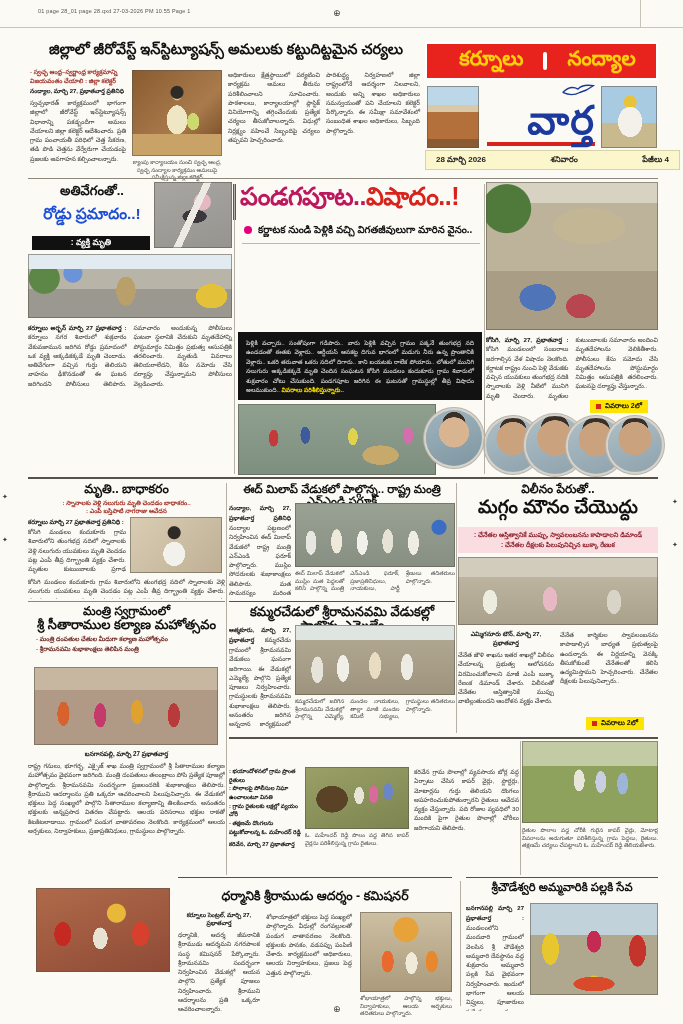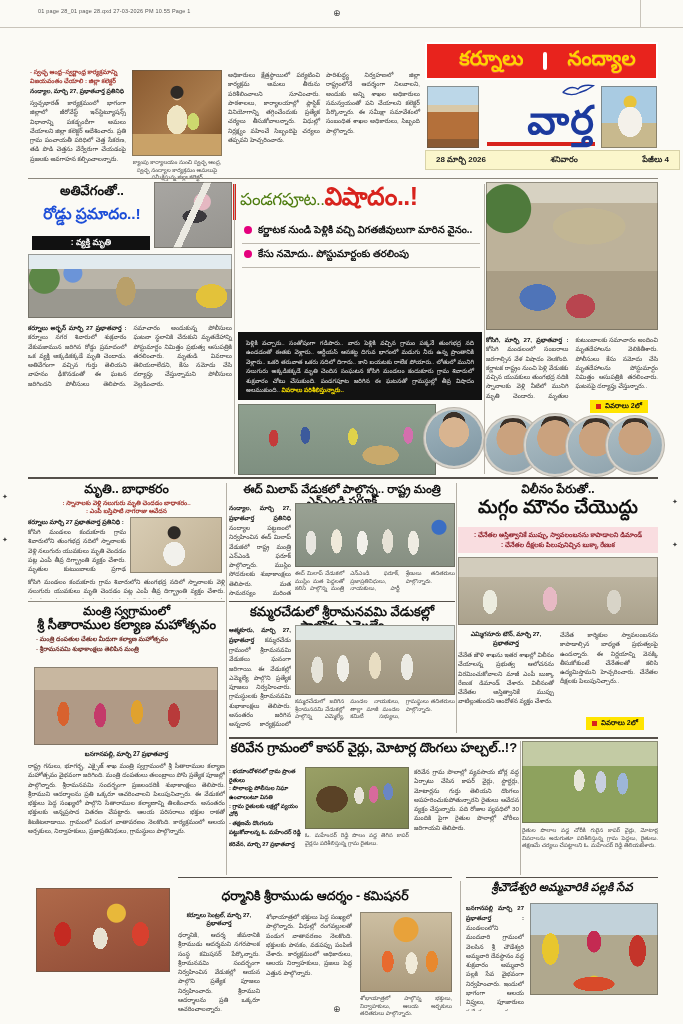--- a/index.html
+++ b/index.html
@@ -19,21 +19,21 @@
   
   .band{position:absolute;background:#e8231d;display:flex;align-items:center;justify-content:center;gap:8px;
         box-shadow:inset 0 0 0 2px #fff,inset 0 0 0 3px #e8231d;}
   .band span{color:#ffd400;font-weight:bold;font-size:20px;text-shadow:0 1px 0 #fff3;margin-left:12px;}
   .band .div{width:4px;height:18px;background:#fff;border-radius:2px;}
   .vaartha{color:#1c3a9e;font-weight:bold;font-size:40px;line-height:1;letter-spacing:1px;}
   .logounder{height:4px;background:#d8231d;margin-top:2px;}
   .datestrip{position:absolute;background:#fbf6cc;border:1px solid #d8d2a8;display:flex;align-items:center;
              justify-content:space-between;padding:0 10px;font-weight:bold;font-size:8px;color:#222;}
   
-  .bigblack{font-weight:normal;font-size:17px;color:#4d7c0f;letter-spacing:-.5px;}
+  .bigblack{font-weight:bold;font-size:25px;color:#be185d;letter-spacing:-.5px;}
   .bigred{font-weight:bold;font-size:25px;color:#d8231d;letter-spacing:-.5px;}
   .blist{list-style:none;margin:0;padding:0;}
   .blist li{display:flex;align-items:flex-start;gap:6px;padding:4px 0 5px 2px;border-bottom:1px solid #bdb8ae;
             font-weight:bold;font-size:10px;color:#141414;}
   .blist .dot{flex:0 0 auto;width:8px;height:8px;border-radius:50%;background:#e5007d;margin-top:2px;}
   .blackbox{position:absolute;background:#121212;color:#efefef;font-size:6.1px;line-height:1.55;
             padding:6px 8px;text-align:justify;}
   .blackbox .yel{color:#ffe400;font-weight:bold;}
   .tag{position:absolute;background:#ffe400;color:#111;font-weight:bold;font-size:7px;
        padding:2px 6px;display:flex;align-items:center;gap:4px;}
@@ -149,20 +149,21 @@
   <div class="mark" style="left:333px;top:8px;">⊕</div>
   <div class="mark" style="left:333px;top:1004px;">⊕</div>
   <div class="mark" style="left:2px;top:493px;font-size:7px;">✦</div>
   <div class="mark" style="left:2px;top:536px;font-size:7px;">✦</div>
   <div class="mark" style="left:672px;top:498px;font-size:7px;">✦</div>
   <div class="mark" style="left:672px;top:541px;font-size:7px;">✦</div>
   <div class="hrule" style="left:0;top:27px;width:683px;background:#c9c4ba;"></div>
   <div class="vrule" style="left:640px;top:0;height:27px;background:#c9c4ba;"></div>
 
   <div class="abs" style="left:30px;top:42px;width:392px;height:136px;">
+    <div class="hl" style="font-size:14.5px;text-align:center;">జిల్లాలో జీరోవేస్ట్ ఇన్‌స్టిట్యూషన్స్ అమలుకు కట్టుదిట్టమైన చర్యలు</div>
     <div class="abs" style="left:0;top:26px;width:96px;">
       <div class="subred">- స్వచ్ఛ ఆంధ్ర–స్వర్ణాంధ్ర కార్యక్రమాన్ని విజయవంతం చేయాలి : జిల్లా కలెక్టర్</div>
       <div class="dl" style="font-size:6px;margin:2px 0;">నంద్యాల, మార్చి 27, ప్రభాతవార్త ప్రతినిధి</div>
       <div class="bodytxt">స్వచ్ఛభారత్ కార్యక్రమంలో భాగంగా జిల్లాలో జీరోవేస్ట్ ఇన్‌స్టిట్యూషన్స్ విధానాన్ని పకడ్బందీగా అమలు చేయాలని జిల్లా కలెక్టర్ ఆదేశించారు. ప్రతి గ్రామ పంచాయతీ పరిధిలో చెత్త సేకరణ, తడి పొడి చెత్తను వేర్వేరుగా చేయడంపై ప్రజలకు అవగాహన కల్పించాలన్నారు.</div>
     </div>
     <div class="photo" id="ph-collector" style="left:102px;top:28px;width:90px;height:86px;"></div>
     <div class="abs cap" style="left:100px;top:117px;width:94px;text-align:center;">క్యాంపు కార్యాలయం నుంచి స్వచ్ఛ ఆంధ్ర, స్వచ్ఛ నంద్యాల కార్యక్రమం అమలుపై సమీక్షిస్తున్న జిల్లా కలెక్టర్</div>
     <div class="abs bodytxt" style="left:198px;top:28px;width:92px;">అధికారులు క్షేత్రస్థాయిలో పర్యటించి కార్యక్రమ అమలు తీరును పరిశీలించాలని సూచించారు. పాఠశాలలు, కార్యాలయాల్లో ప్లాస్టిక్ వినియోగాన్ని తగ్గించేందుకు ప్రత్యేక చర్యలు తీసుకోవాలన్నారు. విధుల్లో నిర్లక్ష్యం వహించే సిబ్బందిపై చర్యలు తప్పవని హెచ్చరించారు.</div>
     <div class="abs bodytxt" style="left:296px;top:28px;width:94px;">పారిశుద్ధ్య నిర్వహణలో జిల్లా రాష్ట్రంలోనే ఆదర్శంగా నిలవాలని, అందుకు అన్ని శాఖల అధికారులు సమన్వయంతో పని చేయాలని కలెక్టర్ పేర్కొన్నారు. ఈ సమీక్షా సమావేశంలో సంబంధిత శాఖల అధికారులు, సిబ్బంది పాల్గొన్నారు.</div>
   </div>
@@ -206,24 +207,20 @@
   <div class="abs" style="left:238px;top:182px;width:246px;height:294px;">
     <div class="abs" style="left:-5px;top:2px;width:3px;height:36px;background:#d8231d;"></div>
     <div class="abs" style="left:2px;top:0;white-space:nowrap;">
       <span class="bigblack">పండగపూట..</span><span class="bigred">విషాదం..!</span>
     </div>
     <ul class="blist abs" style="left:4px;top:38px;width:238px;">
       <li>
           <span class="dot"></span>
           <span>కర్ణాటక నుండి పెళ్లికి వచ్చి విగతజీవులుగా మారిన వైనం..</span>
         </li>
-      <li>
-          <span class="dot"></span>
-          <span>కేసు నమోదు.. పోస్టుమార్టంకు తరలింపు</span>
-        </li>
     </ul>
     <div class="blackbox" style="left:0;top:150px;width:228px;height:56px;">
       <span>పెళ్లికి వచ్చారు.. సంతోషంగా గడిపారు.. వారు పెళ్లికి వచ్చిన గ్రామం పక్కనే తుంగభద్ర నది ఉండడంతో ఈతకు వెళ్లారు.. ఆర్డీయస్ ఆనకట్ట దిగువ భాగంలో మడుగు నీరు ఉన్న ప్రాంతానికి వెళ్లారు.. ఒకరి తరువాత ఒకరు నదిలో దిగారు.. కాని బయటకు రాలేక పోయారు.. లోతులో మునిగి నలుగురు అక్కడికక్కడే మృతి చెందిన సంఘటన కోసిగి మండలం కందుకూరు గ్రామ శివారులో శుక్రవారం చోటు చేసుకుంది. పండగపూట జరిగిన ఈ ఘటనతో గ్రామస్థుల్లో తీవ్ర విషాదం అలముకుంది.. </span>
       <span class="yel">వివరాలు పరిశీలిస్తున్నారు..</span>
     </div>
     <div class="photo" id="ph-river" style="left:0;top:222px;width:198px;height:71px;"></div>
     <div class="circ" id="ph-inset" style="left:188px;top:228px;width:56px;height:56px;position:absolute;"></div>
   </div>
 
   <div class="abs" style="left:486px;top:182px;width:172px;height:294px;">
@@ -311,21 +308,20 @@
       <span class="sq"></span>
       <span>వివరాలు 2లో</span>
     </div>
   </div>
 
   <div class="vrule" style="left:226px;top:483px;height:392px;"></div>
   <div class="vrule" style="left:456px;top:483px;height:250px;"></div>
   <div class="hrule2" style="left:229px;top:737px;width:429px;"></div>
 
   <div class="abs" style="left:229px;top:741px;width:290px;height:136px;">
-    <div class="hl" style="font-size:13px;text-align:center;">కరివేన గ్రామంలో కాపర్ వైర్లు, మోటార్ల దొంగలు హల్చల్..!?</div>
     <div class="abs" style="left:0;top:26px;width:72px;">
       <div class="dl" style="font-size:5.8px;line-height:1.5;">: భయాందోళనలో గ్రామ ప్రాంత రైతులు</div>
       <div class="dl" style="font-size:5.8px;line-height:1.5;">: పొలాలపై పోలీసుల నిఘా ఉంచాలంటూ వినతి</div>
       <div class="dl" style="font-size:5.8px;line-height:1.5;">: గ్రామ రైతులకు లక్షల్లో వ్యయం చోరీ</div>
       <div class="dl" style="font-size:5.8px;line-height:1.5;">- తక్షణమే దొంగలను పట్టుకోవాలన్న ఓ. మహేందర్ రెడ్డి</div>
       <div class="dl" style="font-size:5.8px;line-height:1.5;margin-top:3px;">కరివేన, మార్చి 27 ప్రభాతవార్త</div>
     </div>
     <div class="photo" id="ph-well" style="left:76px;top:26px;width:104px;height:62px;"></div>
     <div class="abs cap" style="left:76px;top:91px;width:104px;">ఓ. మహేందర్ రెడ్డి పొలం వద్ద తెగిన కాపర్ వైర్లను పరిశీలిస్తున్న గ్రామ రైతులు.</div>
     <div class="abs bodytxt cols2" style="left:185px;top:26px;width:105px;height:108px;column-count:1;">కరివేన గ్రామ పొలాల్లో వ్యవసాయ బోర్ల వద్ద ఏర్పాటు చేసిన కాపర్ వైర్లు, స్టార్టర్లు, మోటార్లను గుర్తు తెలియని దొంగలు అపహరించుకుపోతున్నారని రైతులు ఆవేదన వ్యక్తం చేస్తున్నారు. పది రోజుల వ్యవధిలో 30 మందికి పైగా రైతుల పొలాల్లో చోరీలు జరిగాయని తెలిపారు.</div>
@@ -344,21 +340,21 @@
       <div class="bodytxt" style="margin-top:2px;">ధర్మానికి, ఆదర్శ జీవనానికి శ్రీరాముడు ఆదర్శమని నగరపాలక సంస్థ కమిషనర్ పేర్కొన్నారు. శ్రీరామనవమి సందర్భంగా నిర్వహించిన వేడుకల్లో ఆయన పాల్గొని ప్రత్యేక పూజలు నిర్వహించారు. శ్రీరాముని ఆదర్శాలను ప్రతి ఒక్కరూ ఆచరించాలన్నారు.</div>
     </div>
     <div class="abs bodytxt" style="left:88px;top:22px;width:86px;">శోభాయాత్రలో భక్తులు పెద్ద సంఖ్యలో పాల్గొన్నారు. వీధుల్లో రంగవల్లులతో పండుగ వాతావరణం నెలకొంది. భక్తులకు పానకం, వడపప్పు పంపిణీ చేశారు. కార్యక్రమంలో అధికారులు, ఆలయ నిర్వాహకులు, ప్రజలు పెద్ద ఎత్తున పాల్గొన్నారు.</div>
     <div class="photo" id="ph-palki" style="left:182px;top:22px;width:92px;height:80px;"></div>
     <div class="abs cap" style="left:182px;top:105px;width:92px;">శోభాయాత్రలో పాల్గొన్న భక్తులు, నిర్వాహకులు, ఆలయ అర్చకులు తదితరులు పాల్గొన్నారు.</div>
   </div>
 
   <div class="hrule" style="left:466px;top:877px;width:192px;background:#55504a;"></div>
   <div class="vrule" style="left:460px;top:881px;height:125px;"></div>
   <div class="abs" style="left:466px;top:881px;width:192px;height:134px;">
-    <div class="hl" style="font-size:11.5px;text-align:center;font-style:italic;">శ్రీచౌడేశ్వరి అమ్మవారికి పల్లకి సేవ</div>
+    <div class="hl" style="font-size:11.5px;text-align:center;">శ్రీచౌడేశ్వరి అమ్మవారికి పల్లకి సేవ</div>
     <div class="abs bodytxt" style="left:0;top:22px;width:58px;height:108px;overflow:hidden;">
       <span class="dl" style="font-size:6px;">బనగానపల్లి మార్చి 27 ప్రభాతవార్త : </span>
       <span>మండలంలోని మందవారి గ్రామంలో వెలసిన శ్రీ చౌడేశ్వరి అమ్మవారి దేవస్థానం వద్ద శుక్రవారం అమ్మవారి పల్లకి సేవ వైభవంగా నిర్వహించారు. ఇందులో భాగంగా ఆలయ విప్రులు, పూజారులు ప్రత్యేక పూజలు నిర్వహించారు. పలువురు భక్తులు అధిక సంఖ్యలో దర్శనం పొందారు.</span>
     </div>
     <div class="photo" id="ph-pallaki" style="left:64px;top:22px;width:128px;height:92px;"></div>
   </div>
 
 </div>
 
 </body></html>

